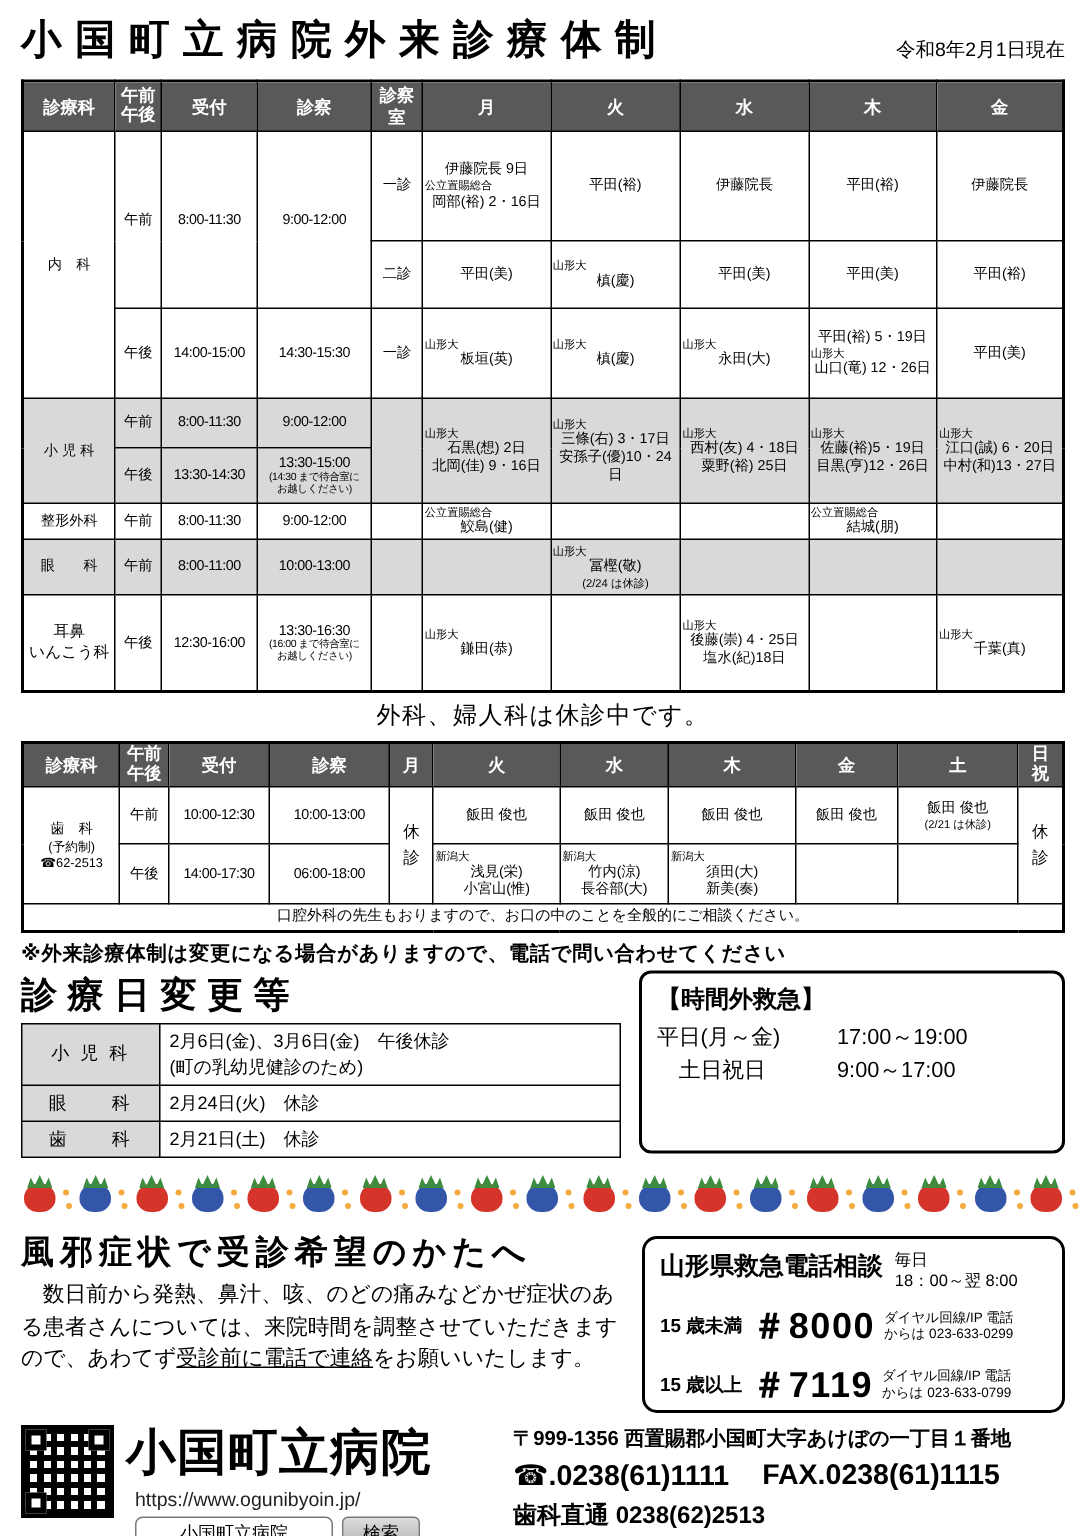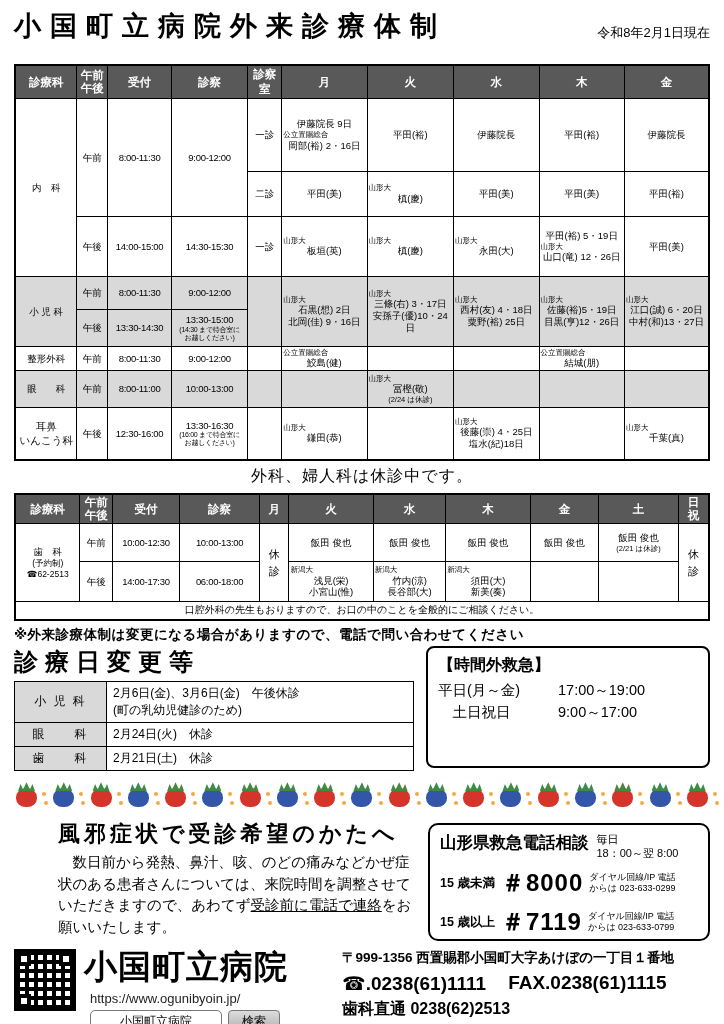--- a/index.html
+++ b/index.html
@@ -1,21 +1,21 @@
 <!DOCTYPE html>
 <html><head>
 <meta charset="utf-8">
 <style>
   * { box-sizing: border-box; margin: 0; padding: 0; }
   html,body { width: 724px; background: #fff; color: #000;
     font-family: "Liberation Sans", "DejaVu Sans", sans-serif; }
   .page { width: 724px; height: 1024px; padding: 8px 14px 6px 14px; position: relative; overflow: hidden; }
 
   
-  .title-row { display: flex; align-items: flex-end; justify-content: space-between; margin-bottom: 20px; text-align: center; }
+  .title-row { display: flex; align-items: flex-end; justify-content: space-between; margin-bottom: 9px; text-align: center; }
   .main-title { font-size: 27px; font-weight: bold; letter-spacing: 9px; white-space: nowrap; }
   .date-note { font-size: 13px; font-weight: normal; white-space: nowrap; padding-bottom: 2px; }
 
   
   table { border-collapse: collapse; width: 100%; table-layout: fixed; }
   .sched { border: 2px solid #000; }
   .sched th, .sched td { border: 1px solid #000; text-align: center; vertical-align: middle; padding: 1px 1px; overflow: hidden; }
   .sched th { background: #595959; color: #fff; font-size: 11.5px; font-weight: bold; }
   .sched td { font-size: 9.5px; line-height: 1.25; }
   .dept { font-size: 11.5px; }
@@ -48,21 +48,21 @@
   .emg-note { font-size: 11px; margin-top: 4px; line-height: 1.35; }
 
   
   .oni-border { display: flex; justify-content: space-between; align-items: center; margin: 12px 2px 6px 2px; height: 30px; }
   .oni { position: relative; width: 21px; height: 19px; border-radius: 50% 50% 46% 46%; display: inline-block; }
   .oni::before { content: ""; position: absolute; top: -6px; left: 2px; width: 17px; height: 9px;
     background: #3d8c40; clip-path: polygon(0 100%,15% 20%,30% 80%,50% 0,70% 80%,85% 20%,100% 100%); }
   .oni::after { content: ""; position: absolute; right: -9px; top: 4px; width: 4px; height: 4px; border-radius: 50%; background: #f5a93f; box-shadow: 2px 9px 0 #f5a93f; }
 
   
-  .bottom-row { display: flex; gap: 10px; margin-left: 44px; }
+  .bottom-row { display: flex; gap: 10px; }
   .cold { flex: 1; }
   .cold-title { font-size: 22px; font-weight: bold; letter-spacing: 4px; margin-bottom: 3px; }
   .cold-body { font-size: 14.5px; line-height: 1.5; }
   .cold-body .ul { text-decoration: underline; }
   .consult-box { width: 282px; border: 2px solid #000; border-radius: 10px; padding: 7px 10px; height: 118px; margin-top: 4px; }
   .consult-head { display: flex; gap: 8px; align-items: flex-start; }
   .consult-title { font-size: 16.5px; font-weight: bold; white-space: nowrap; }
   .consult-hours { font-size: 11px; line-height: 1.3; }
   .consult-row { display: flex; align-items: center; gap: 6px; margin-top: 7px; }
   .consult-row .age { font-size: 12.5px; font-weight: bold; white-space: nowrap; }
@@ -263,21 +263,21 @@
       <td></td>
       <td class="aff-first small-last">
             <span class="ln">山形大</span>
             <span class="ln">冨樫(敬)</span>
             <span class="ln">(2/24 は休診)</span>
           </td>
       <td></td>
       <td></td>
       <td></td>
     </tr>
-    <tr style="height:52px">
+    <tr style="height:64px">
       <td class="dept" style="font-size:10.5px">
             <span class="ln">耳鼻</span>
             <span class="ln">いんこう科</span>
           </td>
       <td>午後</td>
       <td class="time">12:30-16:00</td>
       <td class="time note-tail">
             <span class="ln">13:30-16:30</span>
             <span class="ln">(16:00 まで待合室に</span>
             <span class="ln">お越しください)</span>

